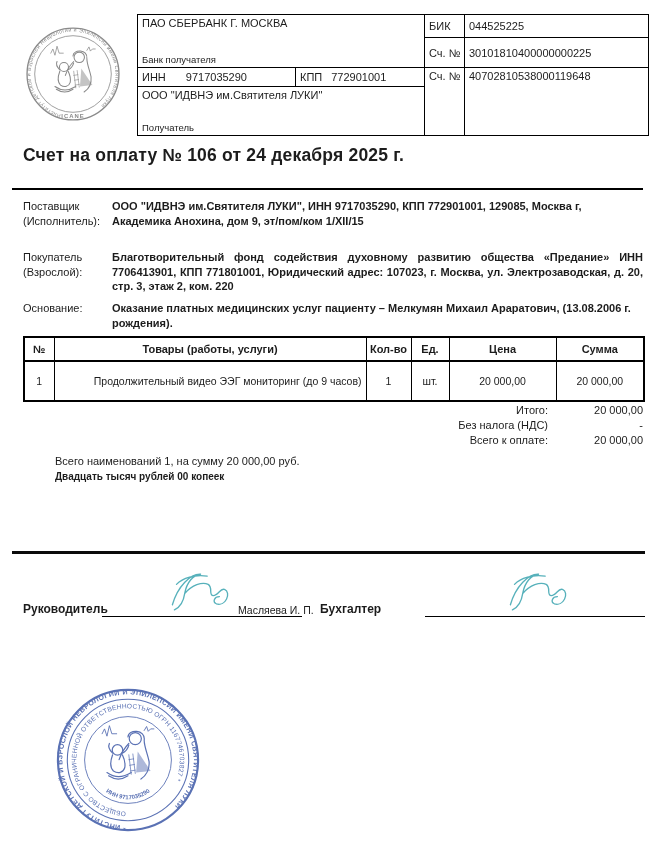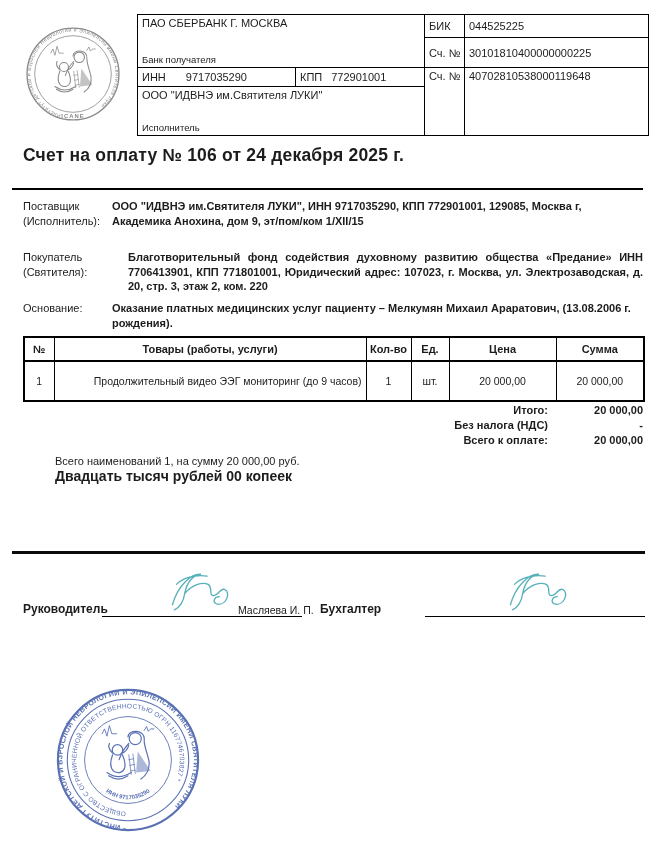--- a/index.html
+++ b/index.html
@@ -18,37 +18,37 @@
   .gap-lg{display:inline-block;width:20px;}
   .gap-sm{display:inline-block;width:9px;}
   
   .doc-title{position:absolute;left:23px;top:145px;font-size:17.5px;font-weight:bold;letter-spacing:.2px;}
   .rule1{position:absolute;left:12px;top:188px;width:631px;height:2px;background:#000;}
   .rule2{position:absolute;left:12px;top:551px;width:633px;height:3px;background:#0b0b0b;}
   
   .info-row{position:absolute;left:23px;width:620px;display:flex;font-size:11px;line-height:14.5px;}
   .info-label{width:89px;flex:none;}
   .info-value{flex:1;font-weight:bold;}
-  .just{text-align:justify;margin-left:16px;}
+  .just{text-align:justify;}
   
   .items-table{position:absolute;left:23px;top:336px;width:620px;border-collapse:collapse;table-layout:fixed;
                border:2px solid #000;font-size:11px;}
   .items-table th{border:1px solid #000;border-bottom:2px solid #000;font-weight:bold;height:20px;padding:1px 3px;}
   .items-table td{border:1px solid #000;height:36px;padding:1px 4px;vertical-align:middle;font-size:10.5px;}
   .ta-c{text-align:center;}
   .ta-r{text-align:center;}
   .ta-l{text-align:right;}
   
-  .totals{position:absolute;left:23px;top:403px;width:620px;font-size:11px;font-weight:bold;}
+  .totals{position:absolute;left:23px;top:403px;width:620px;font-size:11px;font-weight:normal;}
   .total-row{display:flex;height:15px;line-height:15px;}
   .t-label{flex:1;text-align:right;}
   .t-value{width:95px;flex:none;text-align:right;}
   
   .summary{position:absolute;left:23px;top:454px;font-size:11px;line-height:15px;margin-left:32px;}
-  .amount-words{font-weight:bold;font-size:14px;}
+  .amount-words{font-weight:bold;font-size:10px;}
   
   .sig-label{position:absolute;top:602px;font-size:12px;font-weight:bold;}
   .sig-line{position:absolute;top:616px;border-bottom:1px solid #000;height:0;}
   .sig-name{position:absolute;top:604px;font-size:10.5px;}
   .sig-svg{position:absolute;width:80px;height:46px;}
   
   .logo-svg{position:absolute;left:25px;top:26px;width:96px;height:96px;color:#8a8a8a;}
   .stamp-svg{position:absolute;left:54px;top:686px;width:148px;height:148px;color:#4d66ae;opacity:.92;}
   svg text{font-family:"Liberation Sans","DejaVu Sans",sans-serif;}
 </style>
@@ -119,42 +119,42 @@
     <tr class="r3">
       <td><span>ИНН</span><span class="gap-lg"></span><span>9717035290</span></td>
       <td><span>КПП</span><span class="gap-sm"></span><span>772901001</span></td>
       <td rowspan="2" class="top" style="white-space:nowrap">Сч. №</td>
       <td rowspan="2" class="top">40702810538000119648</td>
     </tr>
     <tr class="r4">
       <td colspan="2">
         <div class="vflex" style="height:44px">
           <span>ООО "ИДВНЭ им.Святителя ЛУКИ"</span>
-          <span class="caption">Исполнитель</span>
+          <span class="caption">Получатель</span>
         </div>
       </td>
     </tr>
   </tbody>
     </table>
 
   <div class="doc-title">Счет на оплату № 106 от 24 декабря 2025 г.</div>
   <div class="rule1"></div>
 
   <div class="info-row" style="top:199px">
     <div class="info-label">
       <div>Поставщик</div>
       <div>(Исполнитель):</div>
     </div>
     <div class="info-value">ООО "ИДВНЭ им.Святителя ЛУКИ", ИНН 9717035290, КПП 772901001, 129085, Москва г, Академика Анохина, дом 9, эт/пом/ком 1/XII/15</div>
   </div>
 
   <div class="info-row" style="top:250px">
     <div class="info-label">
       <div>Покупатель</div>
-      <div>(Святителя):</div>
+      <div>(Взрослой):</div>
     </div>
     <div class="info-value just">Благотворительный фонд содействия духовному развитию общества «Предание» ИНН 7706413901, КПП 771801001, Юридический адрес: 107023, г. Москва, ул. Электрозаводская, д. 20, стр. 3, этаж 2, ком. 220</div>
   </div>
 
   <div class="info-row" style="top:301px">
     <div class="info-label">Основание:</div>
     <div class="info-value">Оказание платных медицинских услуг пациенту – Мелкумян Михаил Араратович, (13.08.2006 г. рождения).</div>
   </div>
 
   <table class="items-table">

